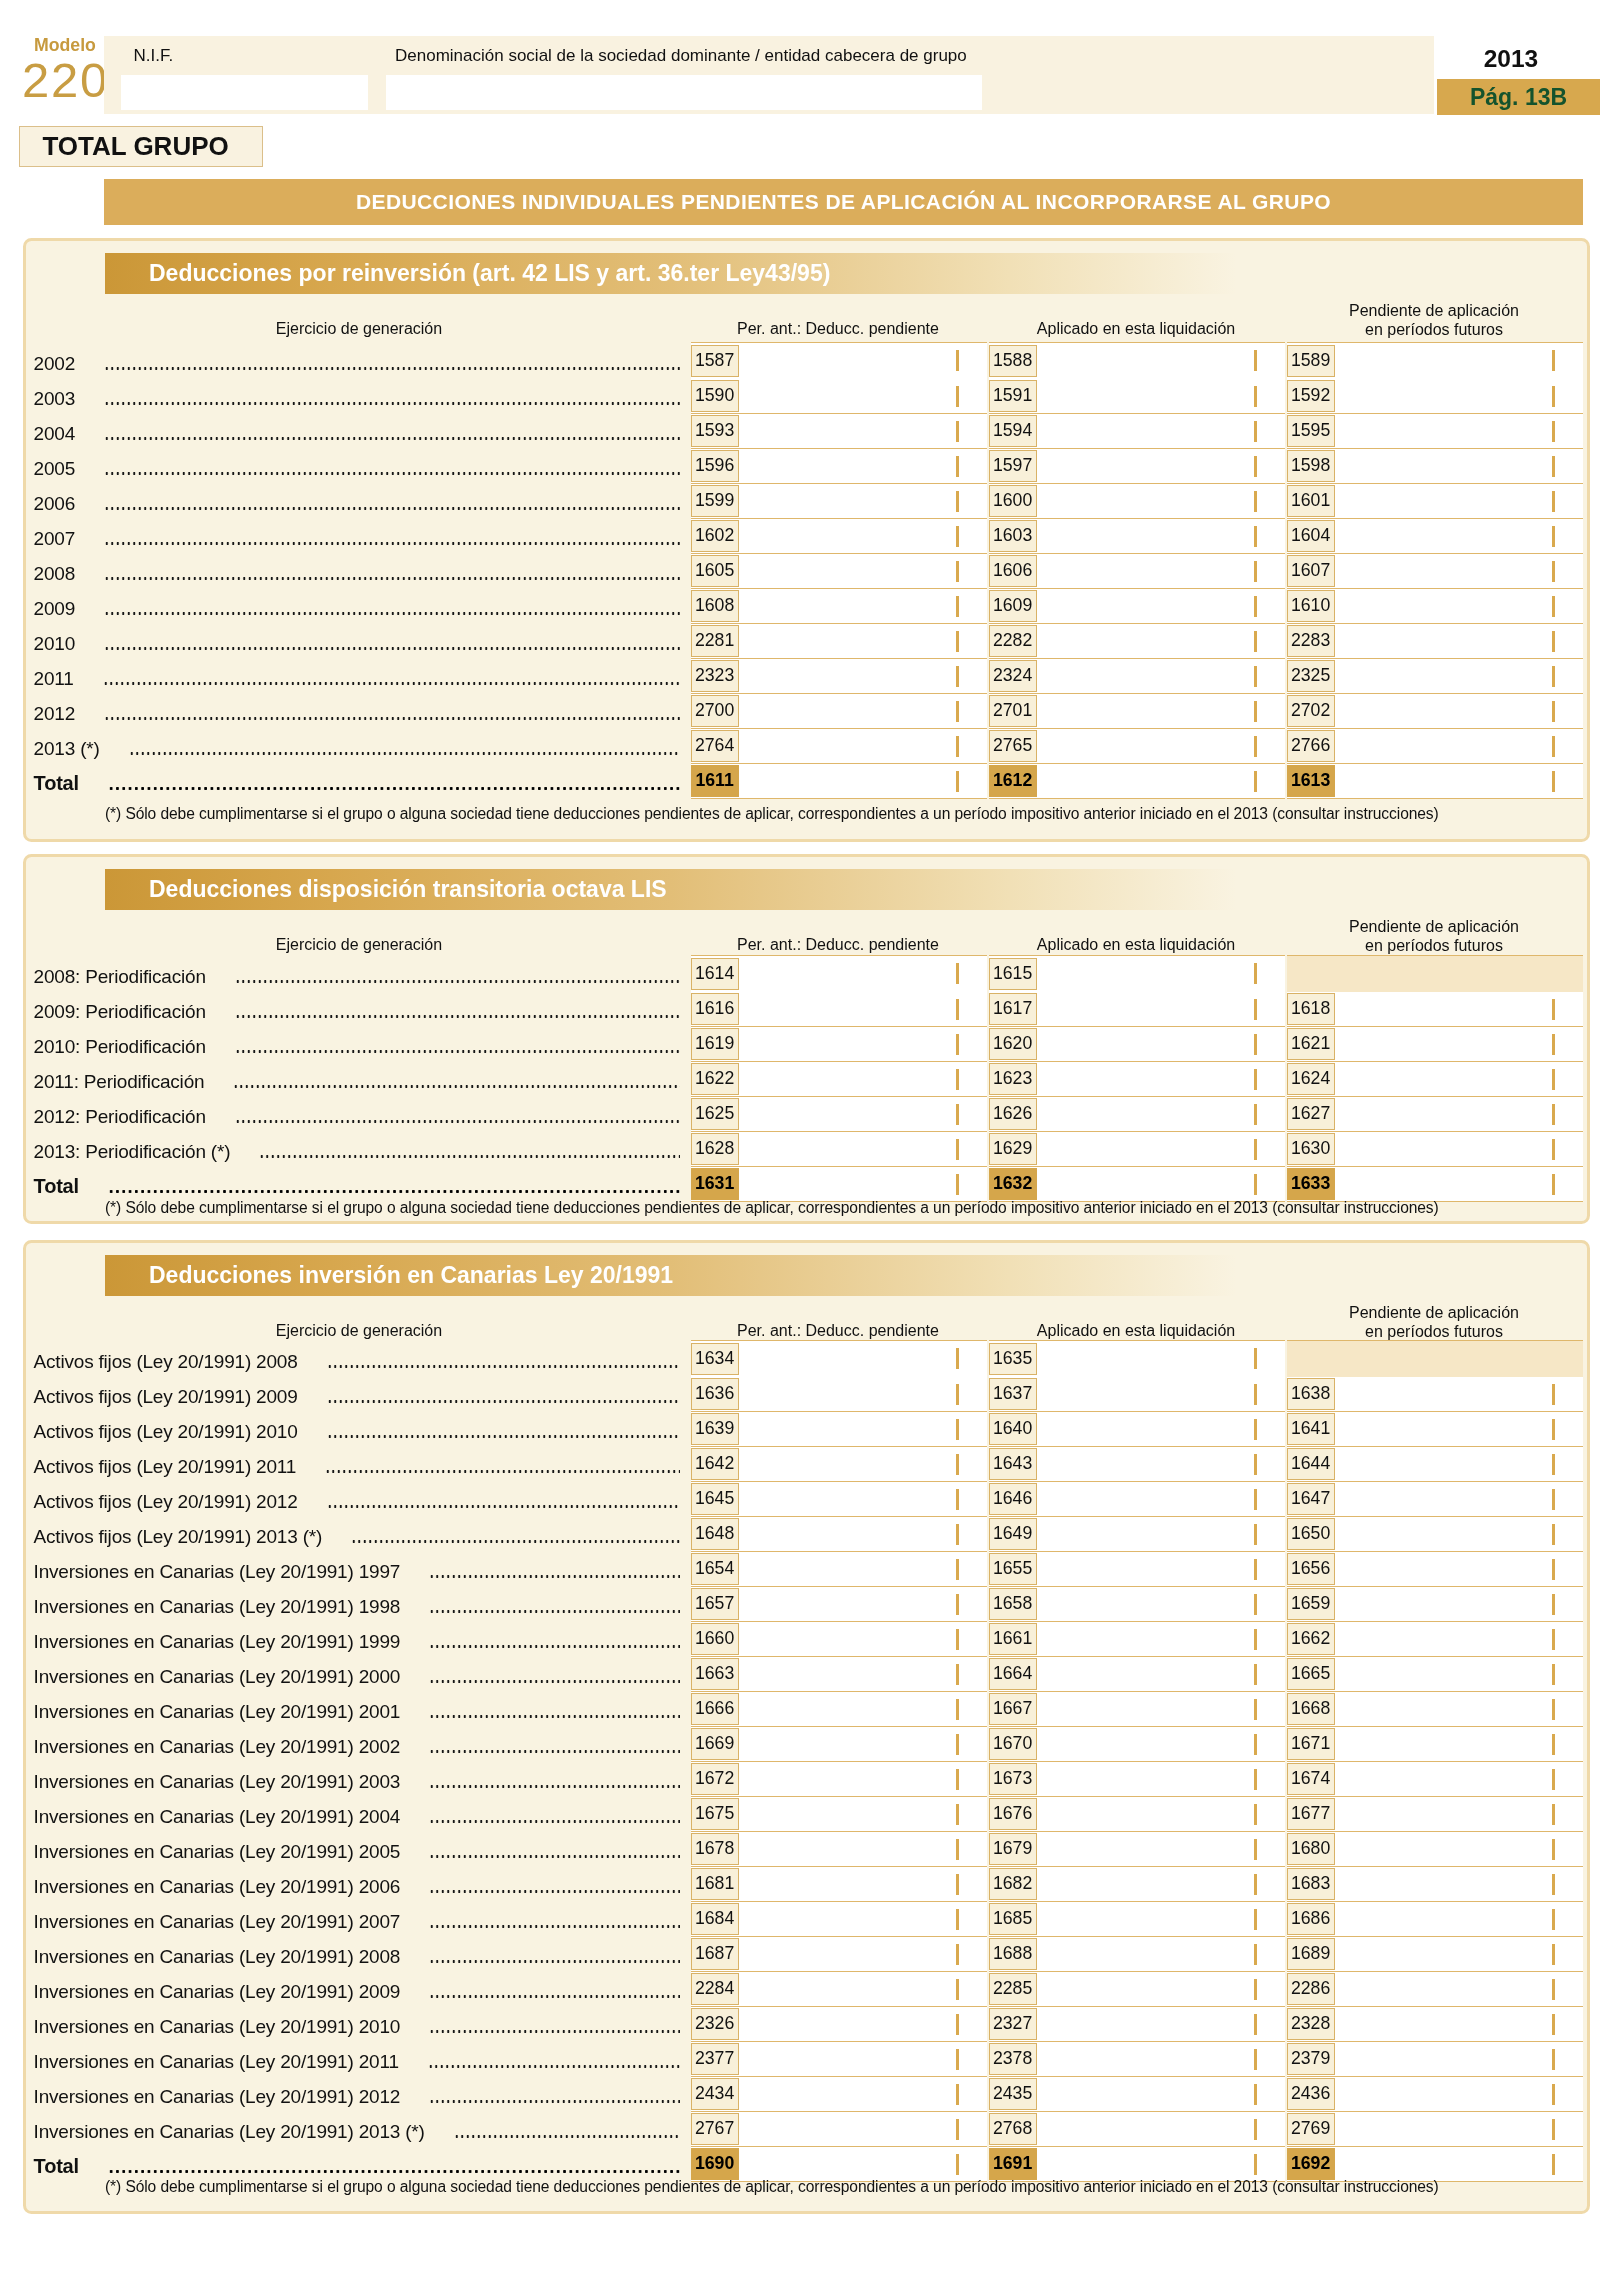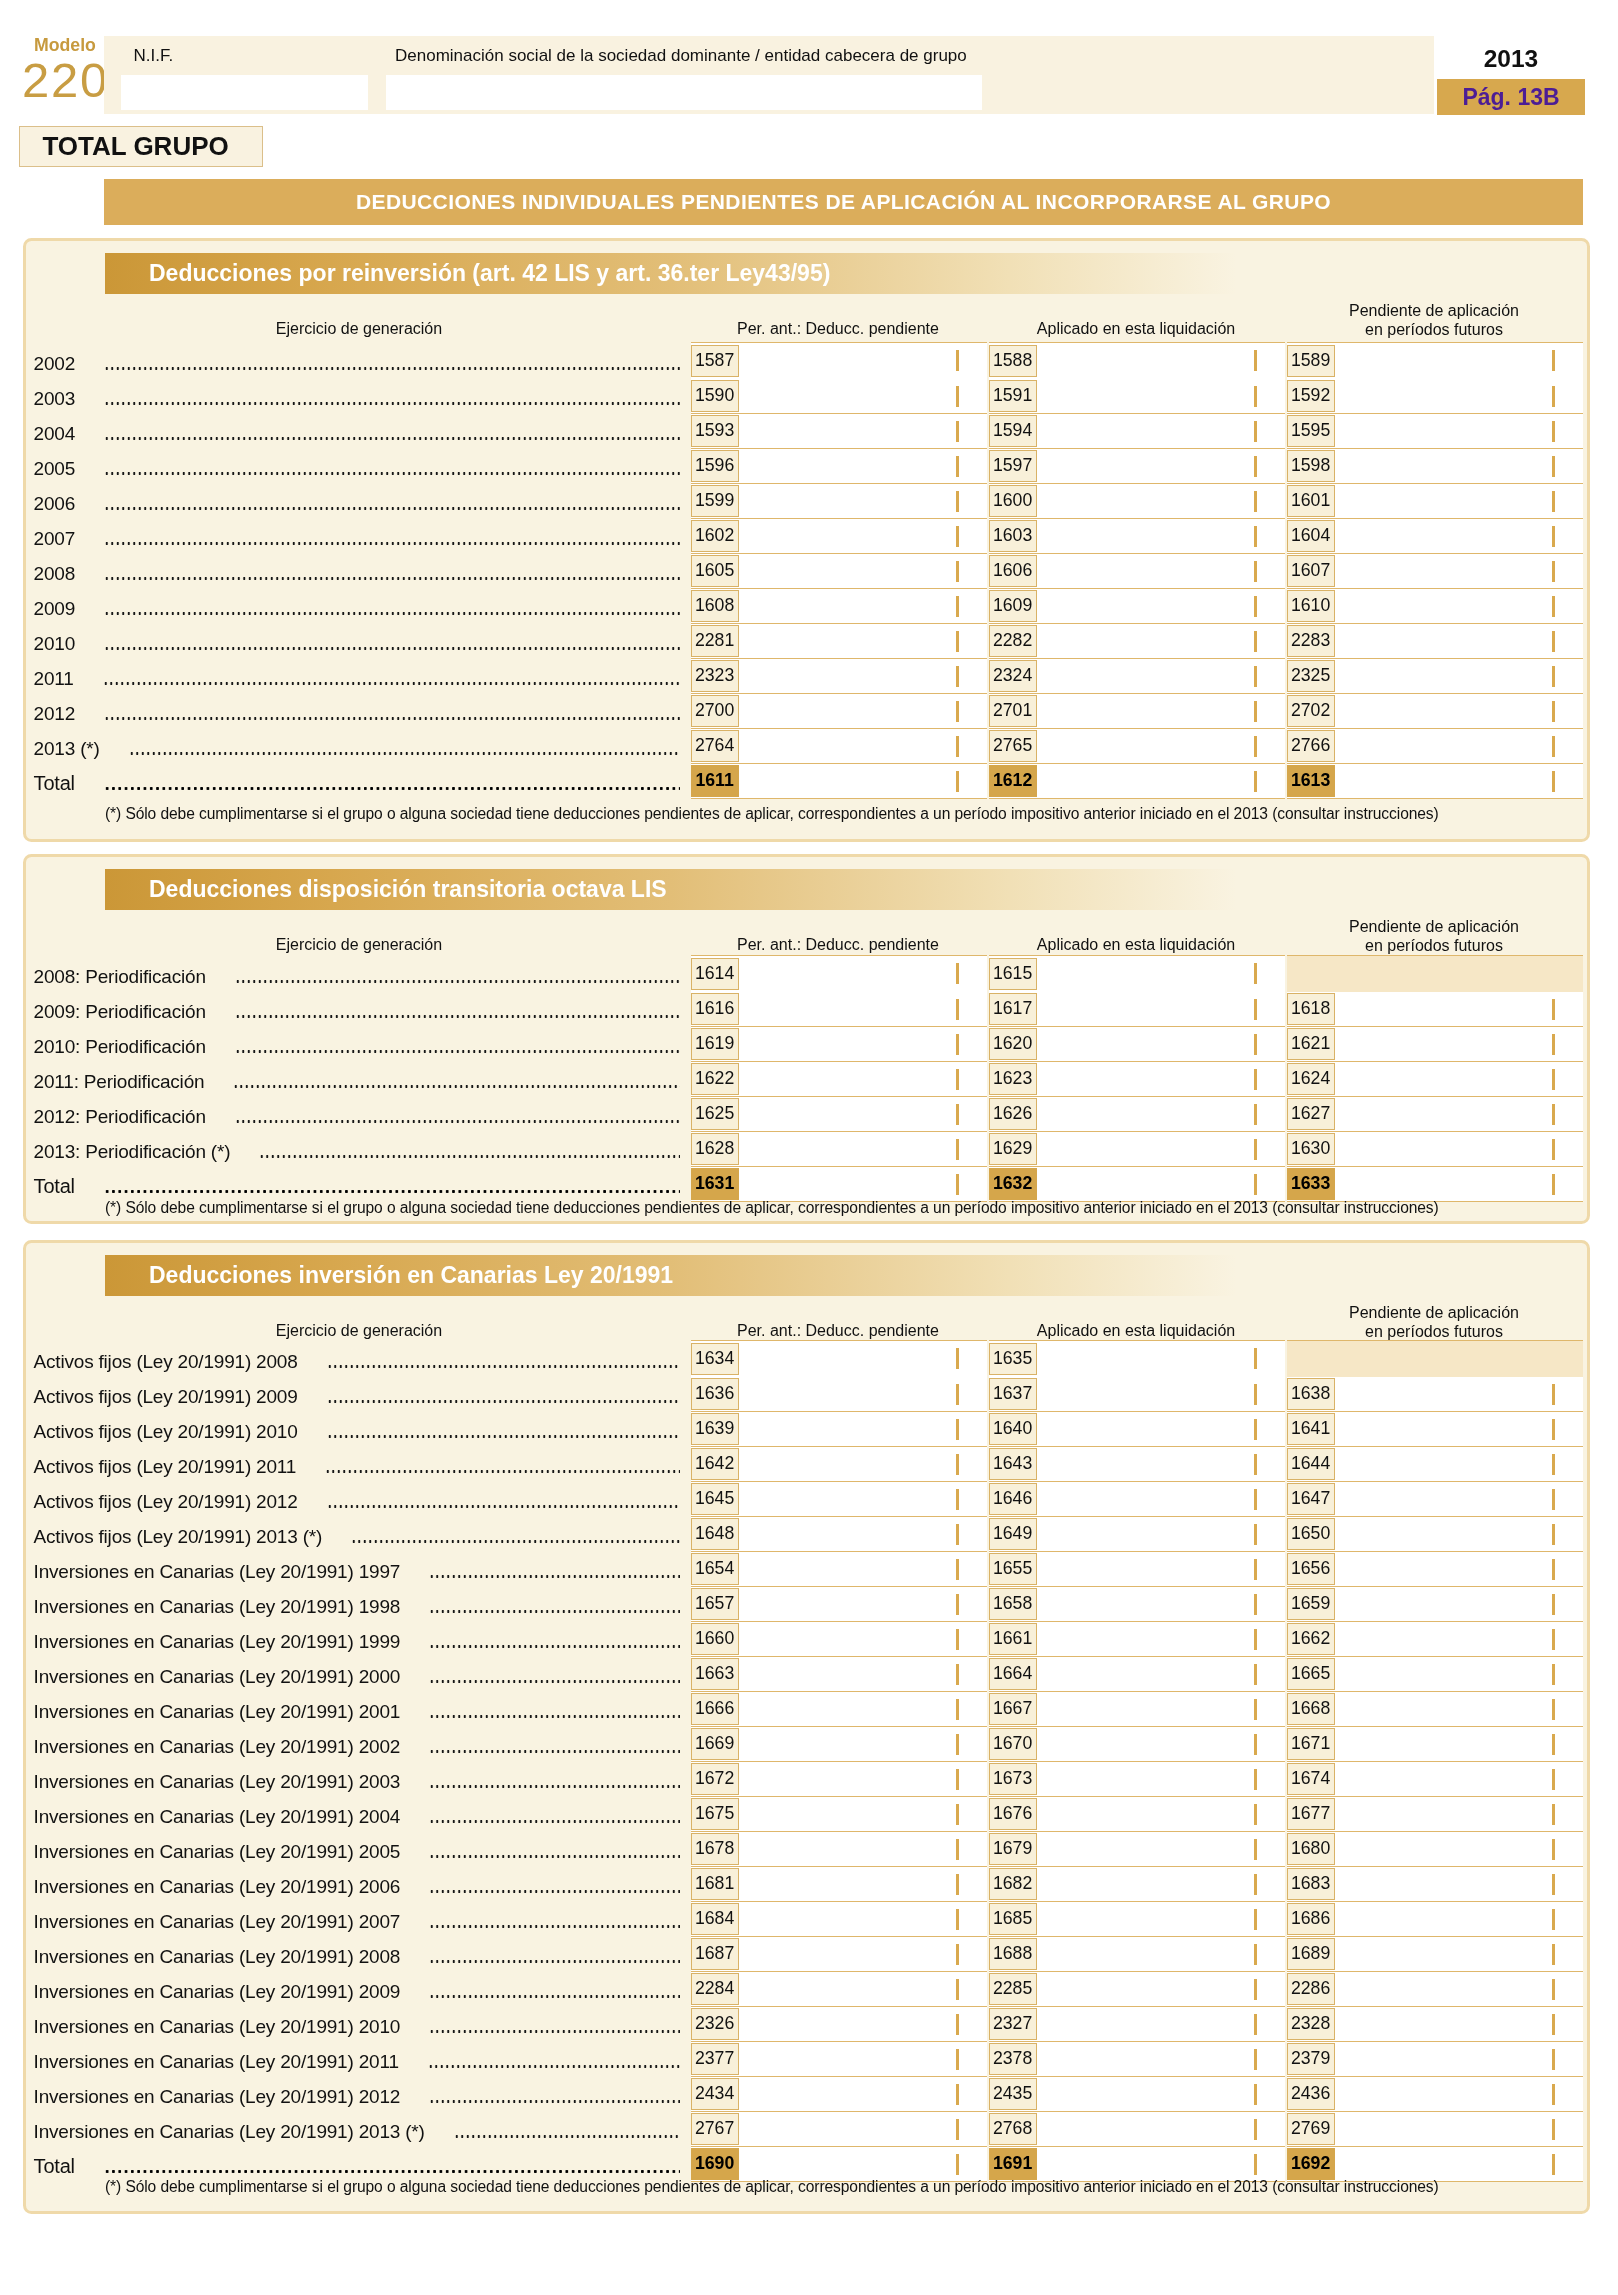--- a/index.html
+++ b/index.html
@@ -11,21 +11,21 @@
   .modelo-label{position:absolute;left:34px;top:35px;font-size:17.7px;font-weight:bold;color:#C79A3E;}
   .modelo-number{position:absolute;left:22px;top:52px;font-size:49px;font-weight:400;color:#C89D43;letter-spacing:1.7px;}
   .header-strip{position:absolute;left:104px;top:36px;width:1330px;height:78px;background:#F9F2E0;}
   .nif-label{position:absolute;left:29.5px;top:10px;font-size:17px;}
   .nif-input{position:absolute;left:17px;top:39px;width:247px;height:35px;background:#fff;}
   .denom-label{position:absolute;left:291px;top:10px;font-size:17px;}
   .denom-input{position:absolute;left:282px;top:39px;width:596px;height:35px;background:#fff;}
   .year-block{position:absolute;left:1437px;top:46px;width:148px;height:26px;display:flex;align-items:stretch;flex-direction:column;}
   .year-block .pad{width:39px;background:#F9F2E0;}
   .year-block .year-text{flex:1;background:#fff;text-align:center;font-size:24.5px;font-weight:bold;line-height:26px;}
-  .pag-box{position:absolute;left:1437px;top:79px;width:148px;height:36px;background:#D7A84E;color:#4c1d95;
+  .pag-box{position:absolute;left:1437px;top:79px;width:163px;height:36px;background:#D7A84E;color:#14532d;
            font-size:23px;font-weight:bold;text-align:center;line-height:36px;}
   .total-grupo{position:absolute;left:19.4px;top:126px;width:220px;height:39px;background:#F9F2E0;
            border:1.7px solid #DBBF8A;font-size:26px;font-weight:bold;line-height:39px;padding-left:22px;}
   .main-title{position:absolute;left:104px;top:179px;width:1479px;height:46px;background:#DBAD5B;color:#fff;
            font-size:21px;font-weight:bold;text-align:center;line-height:46px;letter-spacing:0.4px;}
   
   .box{position:absolute;left:23px;width:1567px;background:#F9F3E1;border:3.4px solid #EFD9A9;border-radius:8.4px;box-sizing:border-box;}
   #box-1{top:238px;height:604px;}
   #box-2{top:854px;height:370px;}
   #box-3{top:1240px;height:974px;}
@@ -40,21 +40,21 @@
   
   .table{position:absolute;left:7.6px;right:0;}
   #box-1 .table{top:103px;}
   #box-2 .table{top:100px;}
   #box-3 .table{top:99px;}
   .row{position:relative;height:35px;}
   .row-label{position:absolute;left:0;width:650px;height:100%;display:flex;align-items:flex-end;font-size:19px;gap:24px;}
   .label-text{white-space:nowrap;padding-bottom:4.2px;letter-spacing:-0.2px;}
   .leader{flex:1;height:2.5px;margin:0 3.4px 9.3px 5px;
       background-image:radial-gradient(circle,#161616 1.1px,transparent 1.4px);background-size:5.5px 2.5px;background-repeat:repeat-x;}
-  .row.total .label-text{font-weight:normal;font-size:20px;}
+  .row.total .label-text{font-weight:bold;font-size:20px;}
   .row.total .leader{height:3.4px;margin-bottom:8.4px;
       background-image:radial-gradient(circle,#000 1.4px,transparent 1.7px);background-size:6.3px 3.4px;}
   .cell{position:absolute;top:0;height:35px;width:296px;background:#fff;border-bottom:1.7px solid #DFB76B;box-sizing:border-box;}
   .cell.c1{left:657px;} .cell.c2{left:955px;} .cell.c3{left:1253px;}
   .row:first-child .cell{border-top:1.7px solid #DFB76B;height:52px;margin-top:-1.7px;}
   .code{position:absolute;left:0;top:0.8px;width:48px;height:32px;background:#F8F0D9;border:1.7px solid #D9B266;
       box-sizing:border-box;font-size:17.7px;text-align:center;line-height:29px;color:#111;}
   .row:first-child .code{top:1.7px;}
   .tick{position:absolute;right:28px;top:6.8px;width:2.5px;height:21px;background:#D9A94E;}
   .cell.blocked{background:#F6E7C6;}

